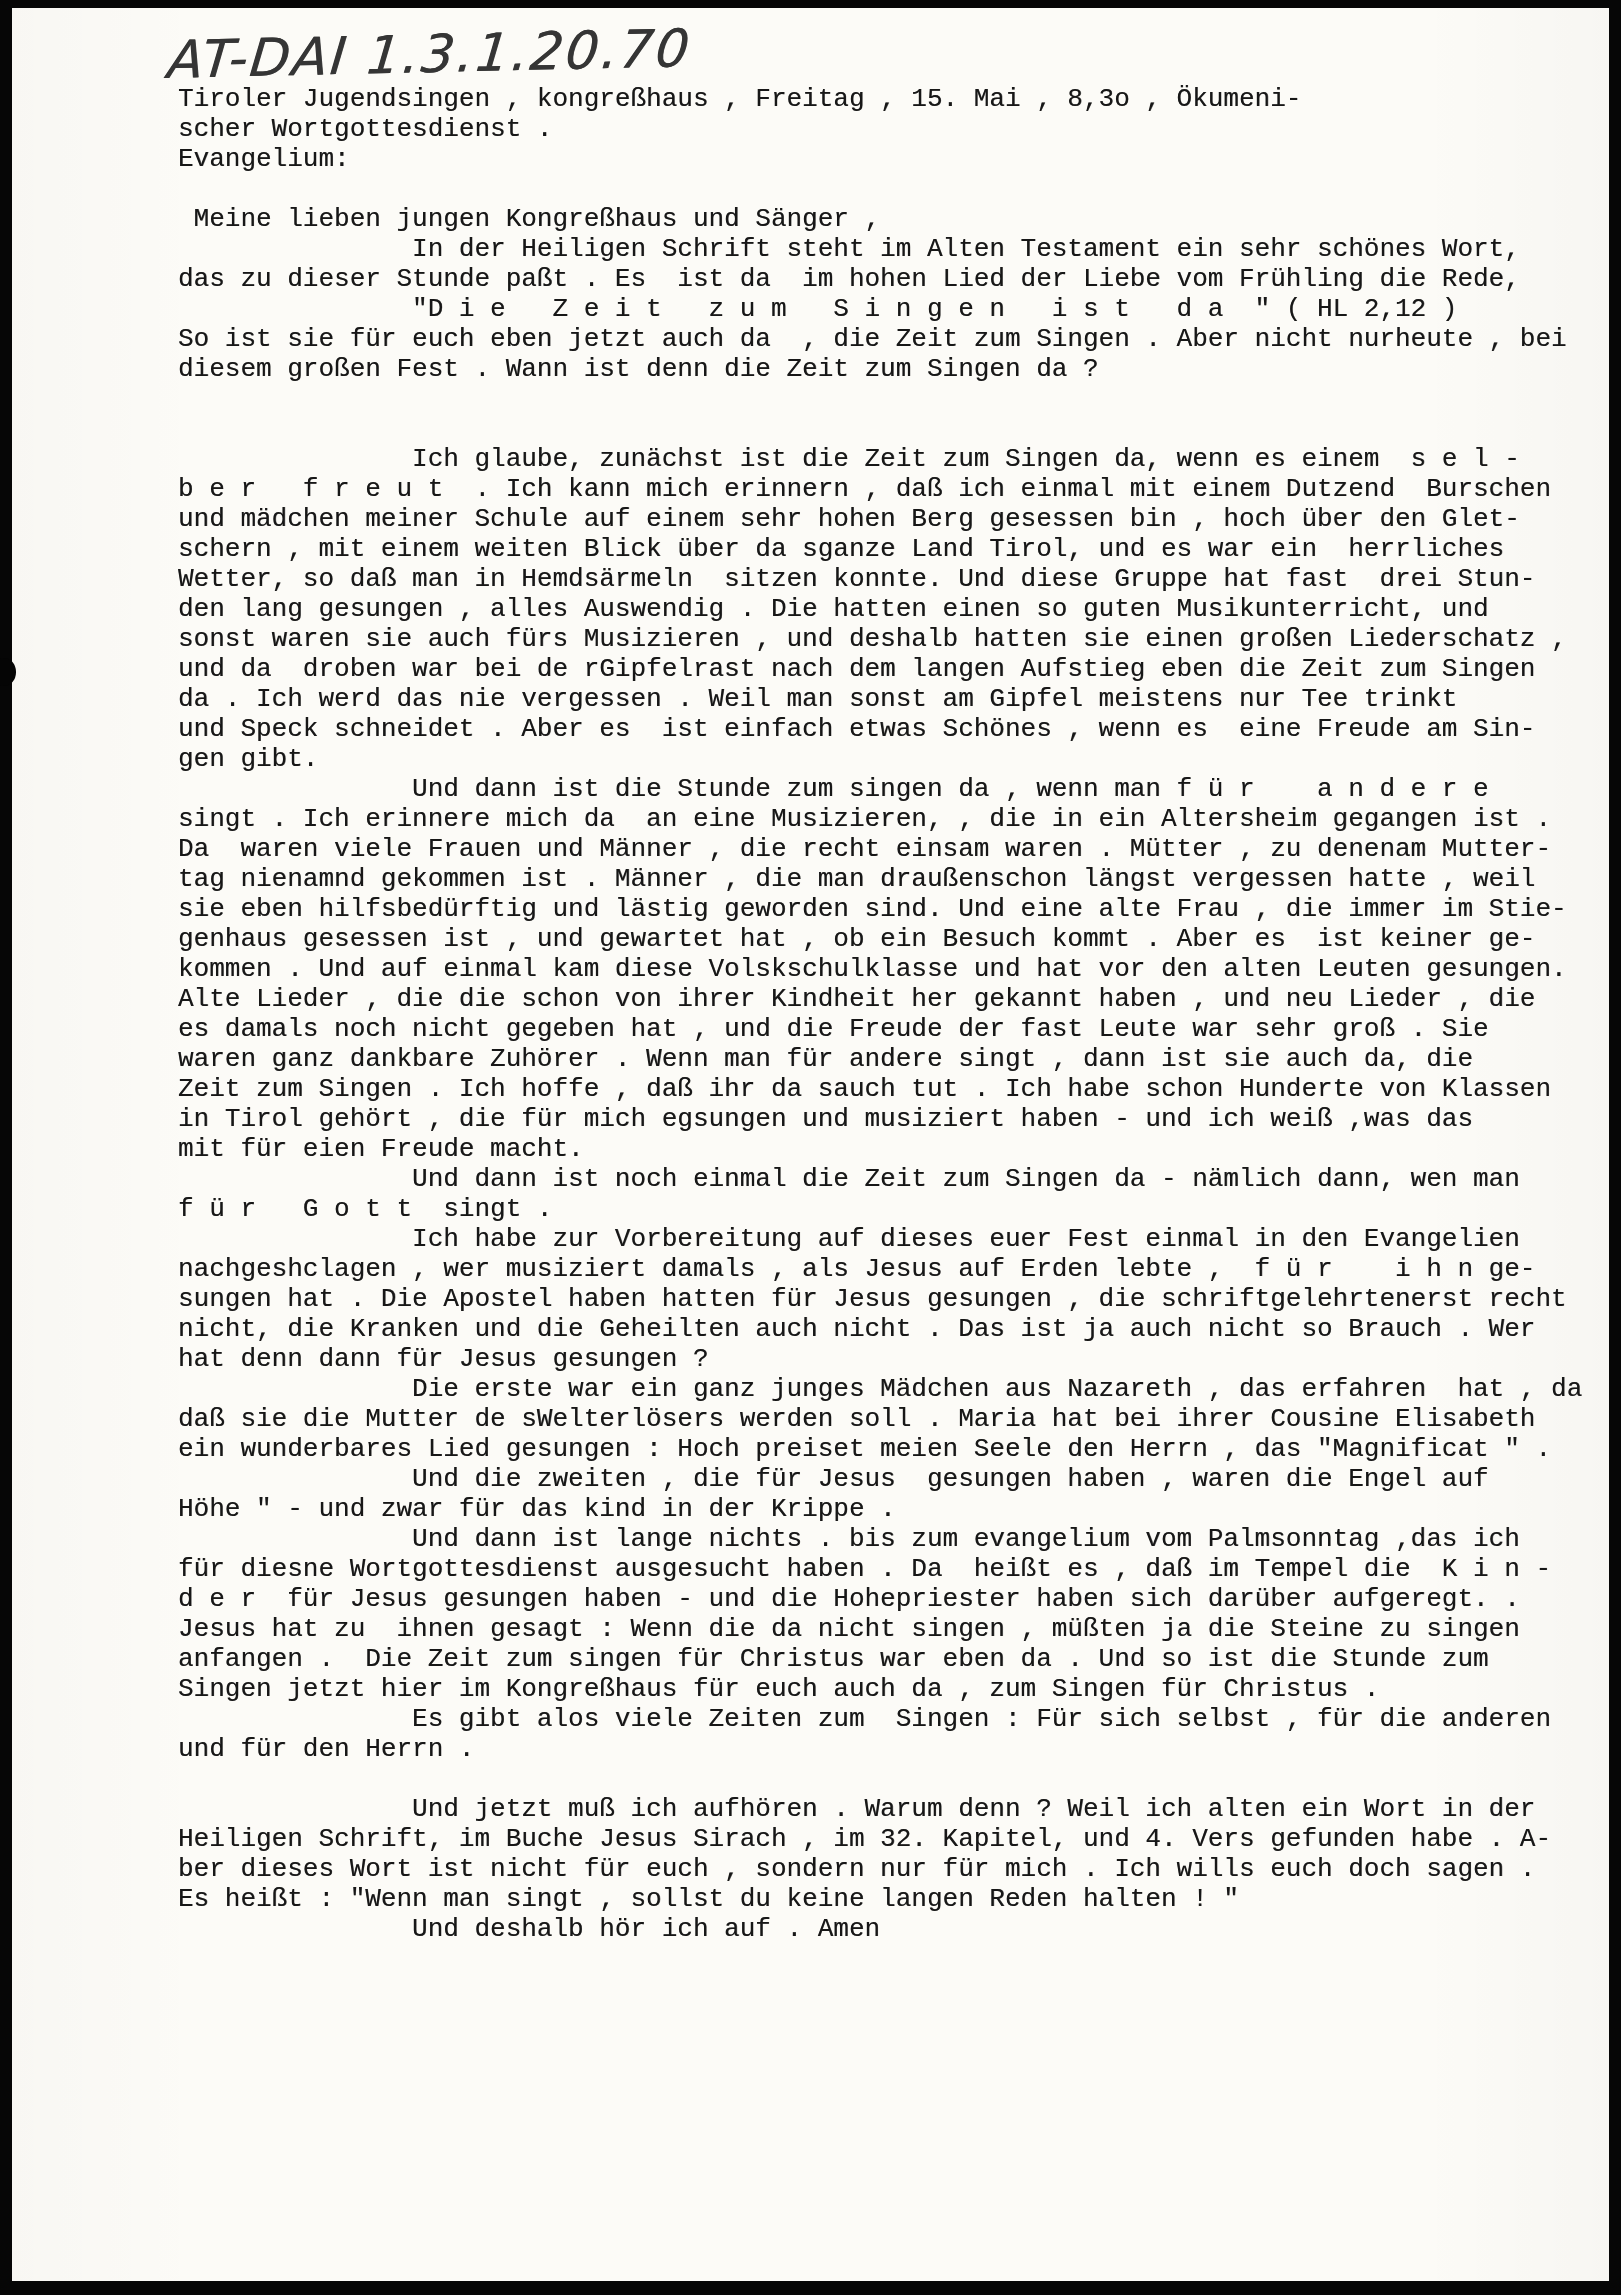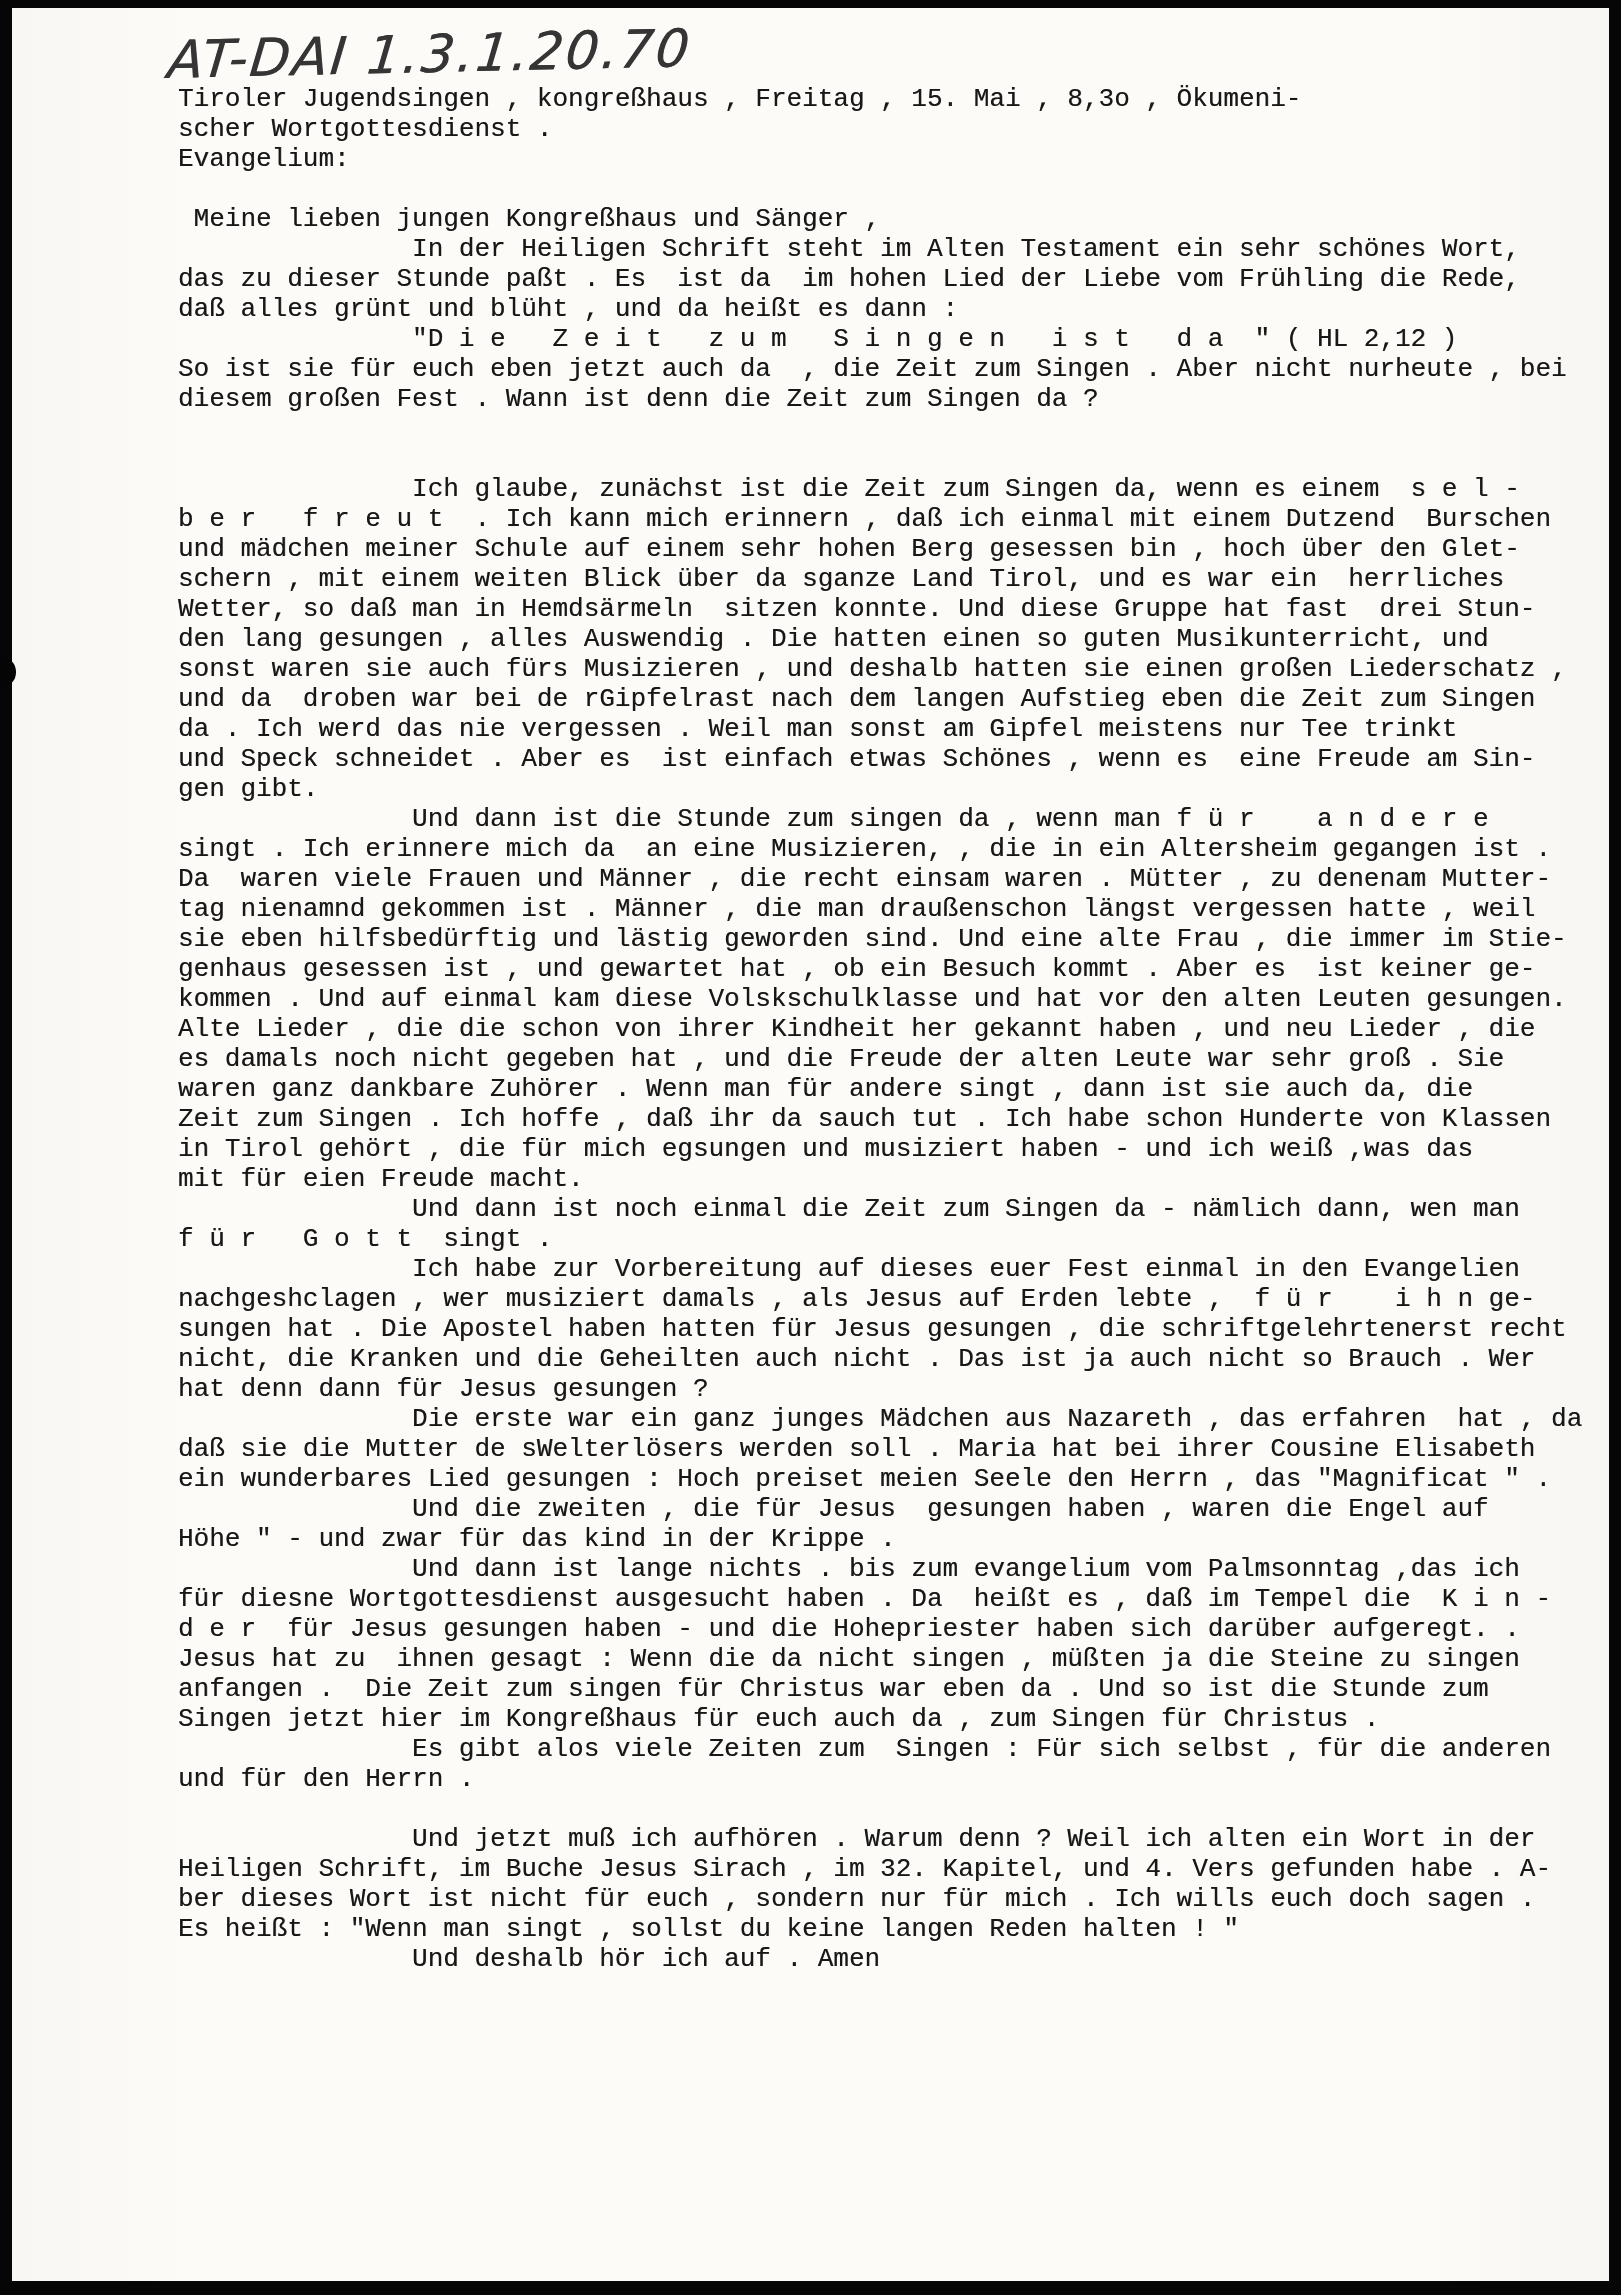--- a/index.html
+++ b/index.html
@@ -66,21 +66,20 @@
   <div class="paper">
     <div class="handwritten">AT-DAI 1.3.1.20.70</div>
     <div class="typed">
         <div class="line">Tiroler Jugendsingen , kongreßhaus , Freitag , 15. Mai , 8,3o , Ökumeni-</div>
         <div class="line">scher Wortgottesdienst .</div>
         <div class="line">Evangelium:</div>
         <div class="line">&nbsp;</div>
         <div class="line"> Meine lieben jungen Kongreßhaus und Sänger ,</div>
         <div class="line">               In der Heiligen Schrift steht im Alten Testament ein sehr schönes Wort,</div>
         <div class="line">das zu dieser Stunde paßt . Es  ist da  im hohen Lied der Liebe vom Frühling die Rede,</div>
-        <div class="line">daß alles grünt und blüht , und da heißt es dann :</div>
         <div class="line">               "D i e   Z e i t   z u m   S i n g e n   i s t   d a  " ( HL 2,12 )</div>
         <div class="line">So ist sie für euch eben jetzt auch da  , die Zeit zum Singen . Aber nicht nurheute , bei</div>
         <div class="line">diesem großen Fest . Wann ist denn die Zeit zum Singen da ?</div>
         <div class="line">&nbsp;</div>
         <div class="line">&nbsp;</div>
         <div class="line">               Ich glaube, zunächst ist die Zeit zum Singen da, wenn es einem  s e l -</div>
         <div class="line">b e r   f r e u t  . Ich kann mich erinnern , daß ich einmal mit einem Dutzend  Burschen</div>
         <div class="line">und mädchen meiner Schule auf einem sehr hohen Berg gesessen bin , hoch über den Glet-</div>
         <div class="line">schern , mit einem weiten Blick über da sganze Land Tirol, und es war ein  herrliches</div>
         <div class="line">Wetter, so daß man in Hemdsärmeln  sitzen konnte. Und diese Gruppe hat fast  drei Stun-</div>
@@ -91,21 +90,21 @@
         <div class="line">und Speck schneidet . Aber es  ist einfach etwas Schönes , wenn es  eine Freude am Sin-</div>
         <div class="line">gen gibt.</div>
         <div class="line">               Und dann ist die Stunde zum singen da , wenn man f ü r    a n d e r e</div>
         <div class="line">singt . Ich erinnere mich da  an eine Musizieren, , die in ein Altersheim gegangen ist .</div>
         <div class="line">Da  waren viele Frauen und Männer , die recht einsam waren . Mütter , zu denenam Mutter-</div>
         <div class="line">tag nienamnd gekommen ist . Männer , die man draußenschon längst vergessen hatte , weil</div>
         <div class="line">sie eben hilfsbedürftig und lästig geworden sind. Und eine alte Frau , die immer im Stie-</div>
         <div class="line">genhaus gesessen ist , und gewartet hat , ob ein Besuch kommt . Aber es  ist keiner ge-</div>
         <div class="line">kommen . Und auf einmal kam diese Volskschulklasse und hat vor den alten Leuten gesungen.</div>
         <div class="line">Alte Lieder , die die schon von ihrer Kindheit her gekannt haben , und neu Lieder , die</div>
-        <div class="line">es damals noch nicht gegeben hat , und die Freude der alten Leute war sehr groß . Sie</div>
+        <div class="line">es damals noch nicht gegeben hat , und die Freude der fast Leute war sehr groß . Sie</div>
         <div class="line">waren ganz dankbare Zuhörer . Wenn man für andere singt , dann ist sie auch da, die</div>
         <div class="line">Zeit zum Singen . Ich hoffe , daß ihr da sauch tut . Ich habe schon Hunderte von Klassen</div>
         <div class="line">in Tirol gehört , die für mich egsungen und musiziert haben - und ich weiß ,was das</div>
         <div class="line">mit für eien Freude macht.</div>
         <div class="line">               Und dann ist noch einmal die Zeit zum Singen da - nämlich dann, wen man</div>
         <div class="line">f ü r   G o t t  singt .</div>
         <div class="line">               Ich habe zur Vorbereitung auf dieses euer Fest einmal in den Evangelien</div>
         <div class="line">nachgeshclagen , wer musiziert damals , als Jesus auf Erden lebte ,  f ü r    i h n ge-</div>
         <div class="line">sungen hat . Die Apostel haben hatten für Jesus gesungen , die schriftgelehrtenerst recht</div>
         <div class="line">nicht, die Kranken und die Geheilten auch nicht . Das ist ja auch nicht so Brauch . Wer</div>

